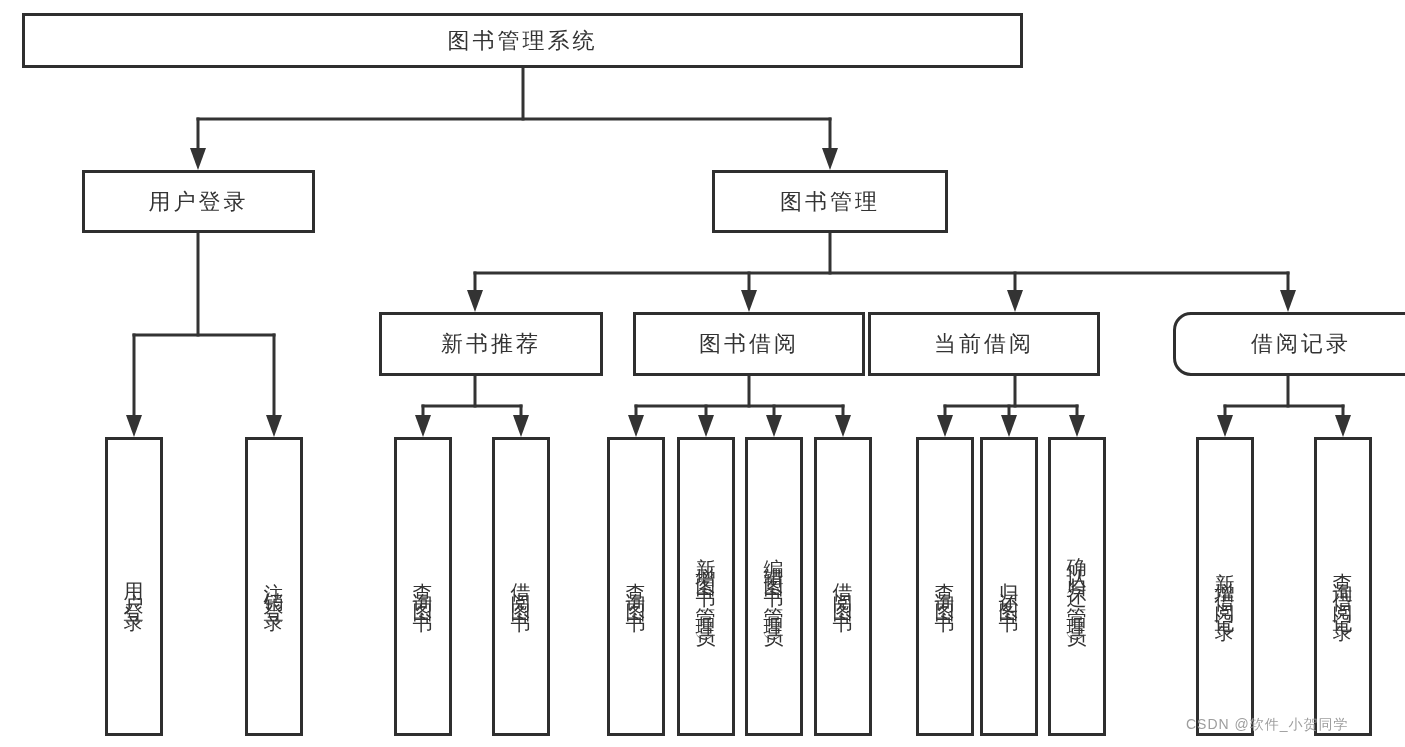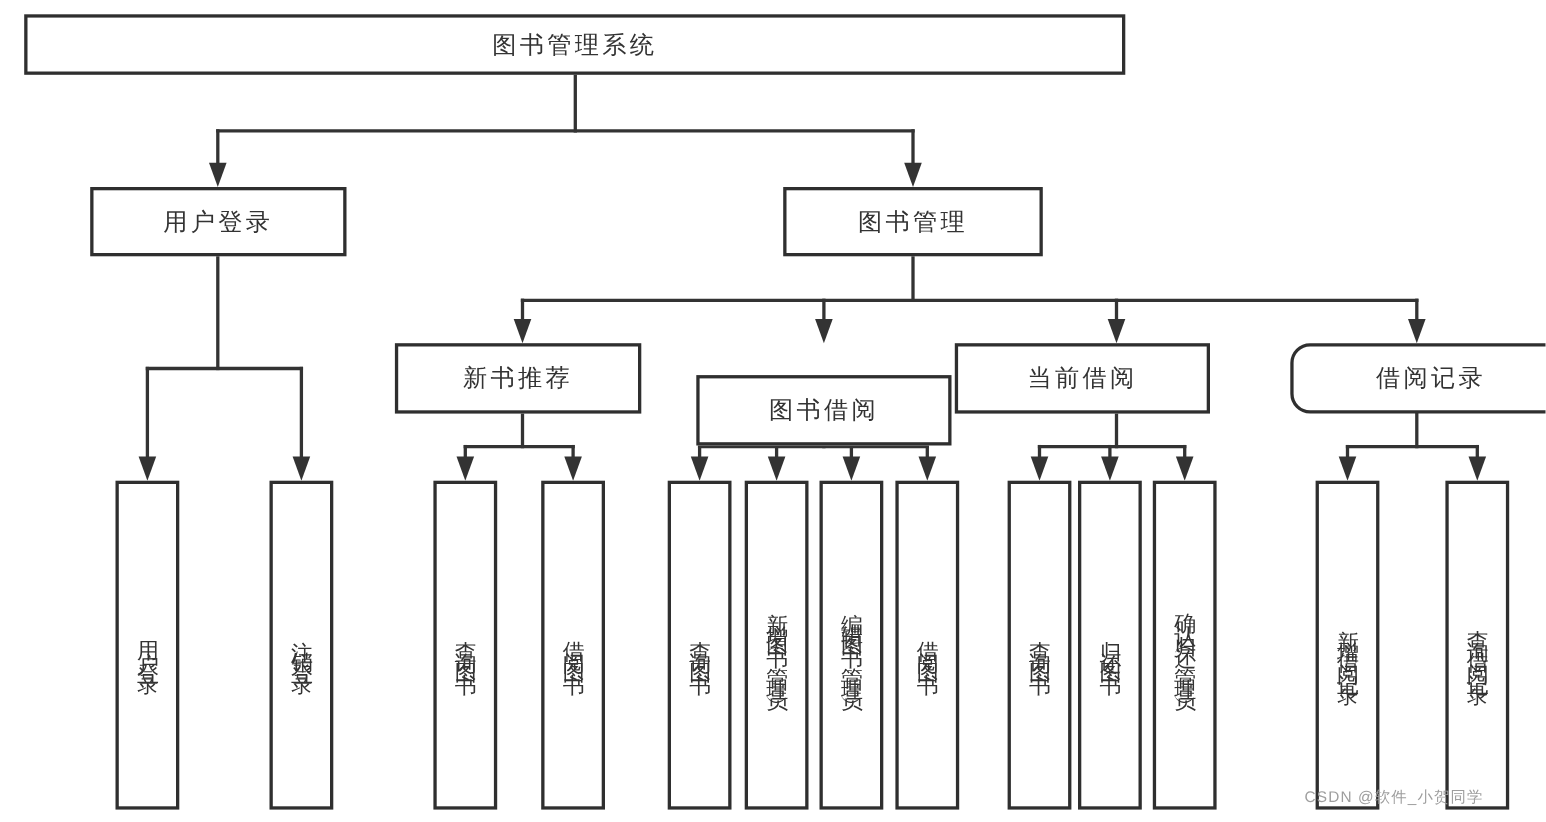--- a/index.html
+++ b/index.html
@@ -23,22 +23,22 @@
     font-size:20px;letter-spacing:10px;line-height:1;
   }
   .watermark{
     position:absolute;left:1186px;top:716px;z-index:5;
     font-size:14px;letter-spacing:1px;color:var(--watermark);white-space:nowrap;
   }
   
   #n-root{left:22px;top:13px;width:1001px;height:55px;}
   #n-l2a{left:82px;top:170px;width:233px;height:63px;}
   #n-l2b{left:712px;top:170px;width:236px;height:63px;text-align:center;}
-  #n-l3a{left:359px;top:312px;width:224px;height:64px;}
-  #n-l3b{left:633px;top:312px;width:232px;height:64px;margin-top:29px;}
+  #n-l3a{left:379px;top:312px;width:224px;height:64px;}
+  #n-l3b{left:633px;top:312px;width:232px;height:64px;}
   #n-l3c{left:868px;top:312px;width:232px;height:64px;}
   #n-l3d{left:1173px;top:312px;width:256px;height:64px;border-radius:18px;}
   .leaf{top:437px;width:58px;height:299px;}
   #f-a1{left:105px;}  #f-a2{left:245px;}
   #f-b1{left:394px;}  #f-b2{left:492px;}
   #f-c1{left:607px;}  #f-c2{left:677px;}  #f-c3{left:745px;}  #f-c4{left:814px;}
   #f-d1{left:916px;}  #f-d2{left:980px;}  #f-d3{left:1048px;}
   #f-e1{left:1196px;} #f-e2{left:1314px;}
 </style>
 </head>

